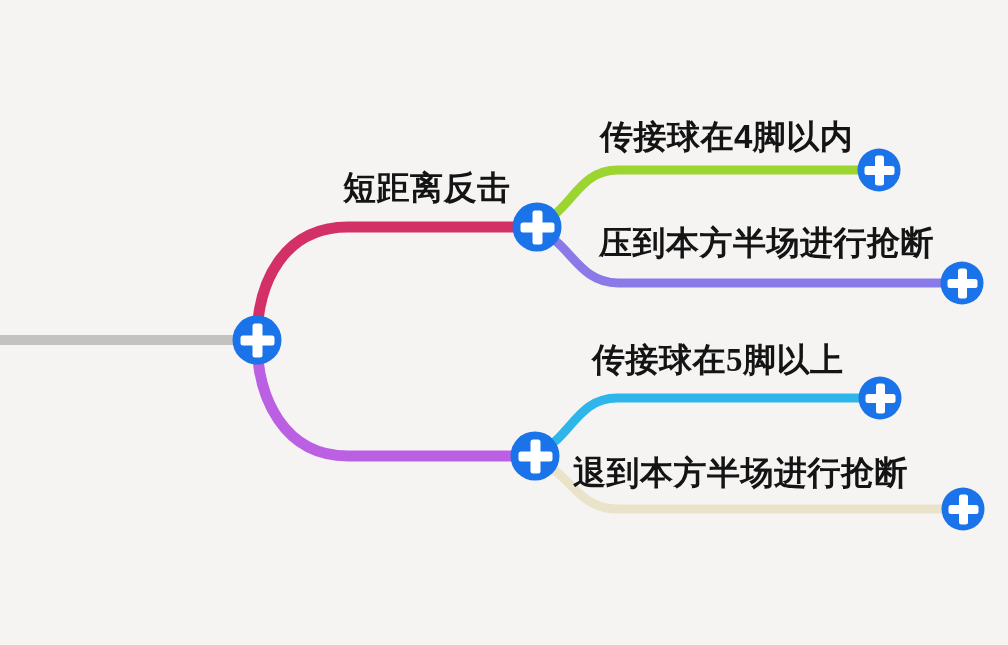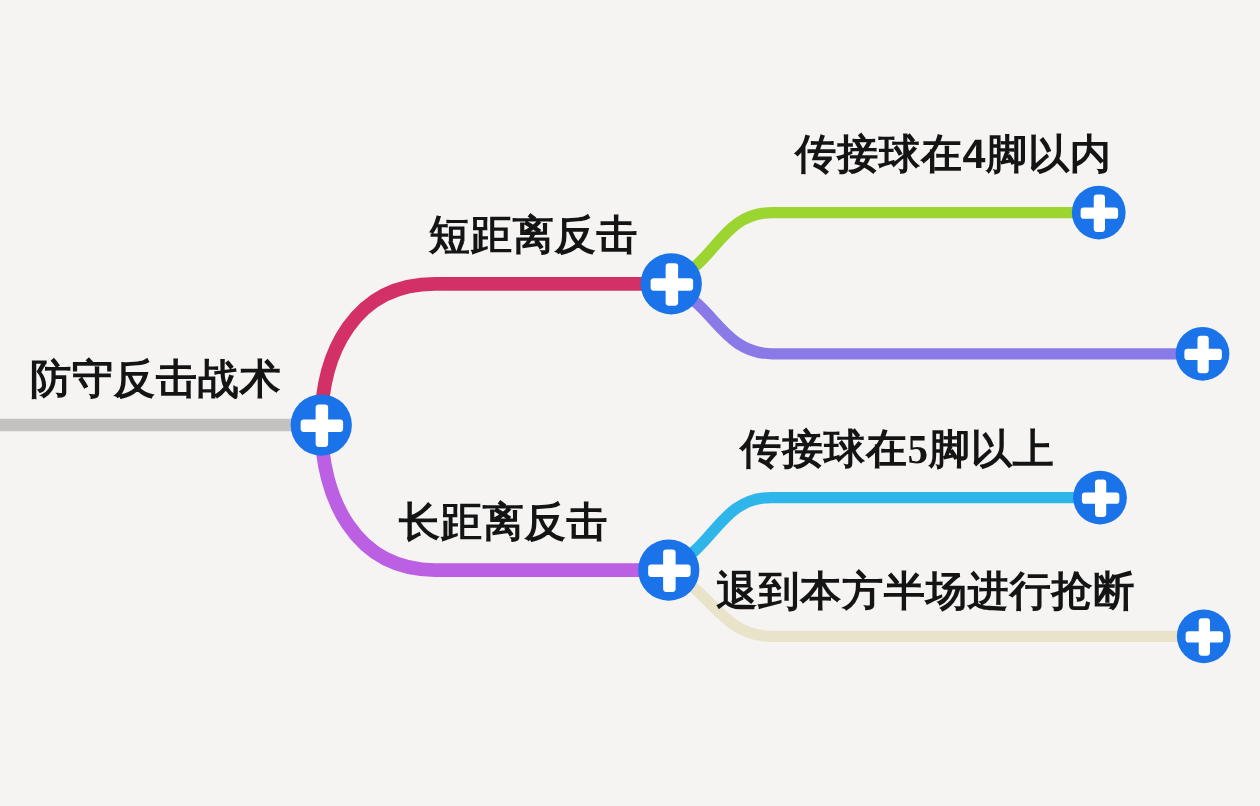--- a/index.html
+++ b/index.html
@@ -61,24 +61,23 @@
   <svg id="edges" viewBox="0 0 1008 645" fill="none">
     <path d="M -6,340 H 257" stroke-width="10" stroke-linecap="round" stroke="#c3c2c1"></path>
     <path d="M 257,340 C 257,282 284,227 348,227 H 537" stroke-width="11" stroke-linecap="round" stroke="#d23067"></path>
     <path d="M 257,340 C 257,398 284,456 348,456 H 535" stroke-width="11" stroke-linecap="round" stroke="#bb5fe3"></path>
     <path d="M 539,223 C 572,212 577,170 618,170 H 879" stroke-width="9" stroke-linecap="round" stroke="#9cd430"></path>
     <path d="M 539,231 C 571,243 578,283 618,283 H 962" stroke-width="9" stroke-linecap="round" stroke="#8a7ae8"></path>
     <path d="M 537,452 C 570,441 576,398 617,398 H 880" stroke-width="9" stroke-linecap="round" stroke="#2eb6ea"></path>
     <path d="M 537,460 C 569,471 577,509 617,509 H 963" stroke-width="9" stroke-linecap="round" stroke="#e9e3c9"></path>
   </svg>
 
-  <div class="node-label" style="left:24px;  top:286px;">防守反击战术</div>
   <div class="node-label" style="left:319px; top:171px;margin-left:24px;">短距离反击</div>
-  <div class="node-label" style="left:319px; top:401px;">长距离反击</div>
-  <div class="node-label" style="left:600px; top:106px;margin-left:36px;">传接球在4脚以内</div>
+  <div class="node-label" style="left:600px; top:120px;">传接球在4脚以内</div>
+  <div class="node-label" style="left:599px; top:226px;">压到本方半场进行抢断</div>
   <div class="node-label" style="left:592px; top:344px;font-family:Liberation Serif, serif;">传接球在5脚以上</div>
   <div class="node-label" style="left:573px; top:456px;">退到本方半场进行抢断</div>
 
   <div class="plus-btn big" style="left: 257px; top: 340px; background: rgb(26, 115, 232);">
     <span class="plus-glyph"></span>
   </div>
   <div class="plus-btn big" style="left: 537px; top: 227px; background: rgb(26, 115, 232);">
     <span class="plus-glyph"></span>
   </div>
   <div class="plus-btn big" style="left: 535px; top: 456px; background: rgb(26, 115, 232);">

